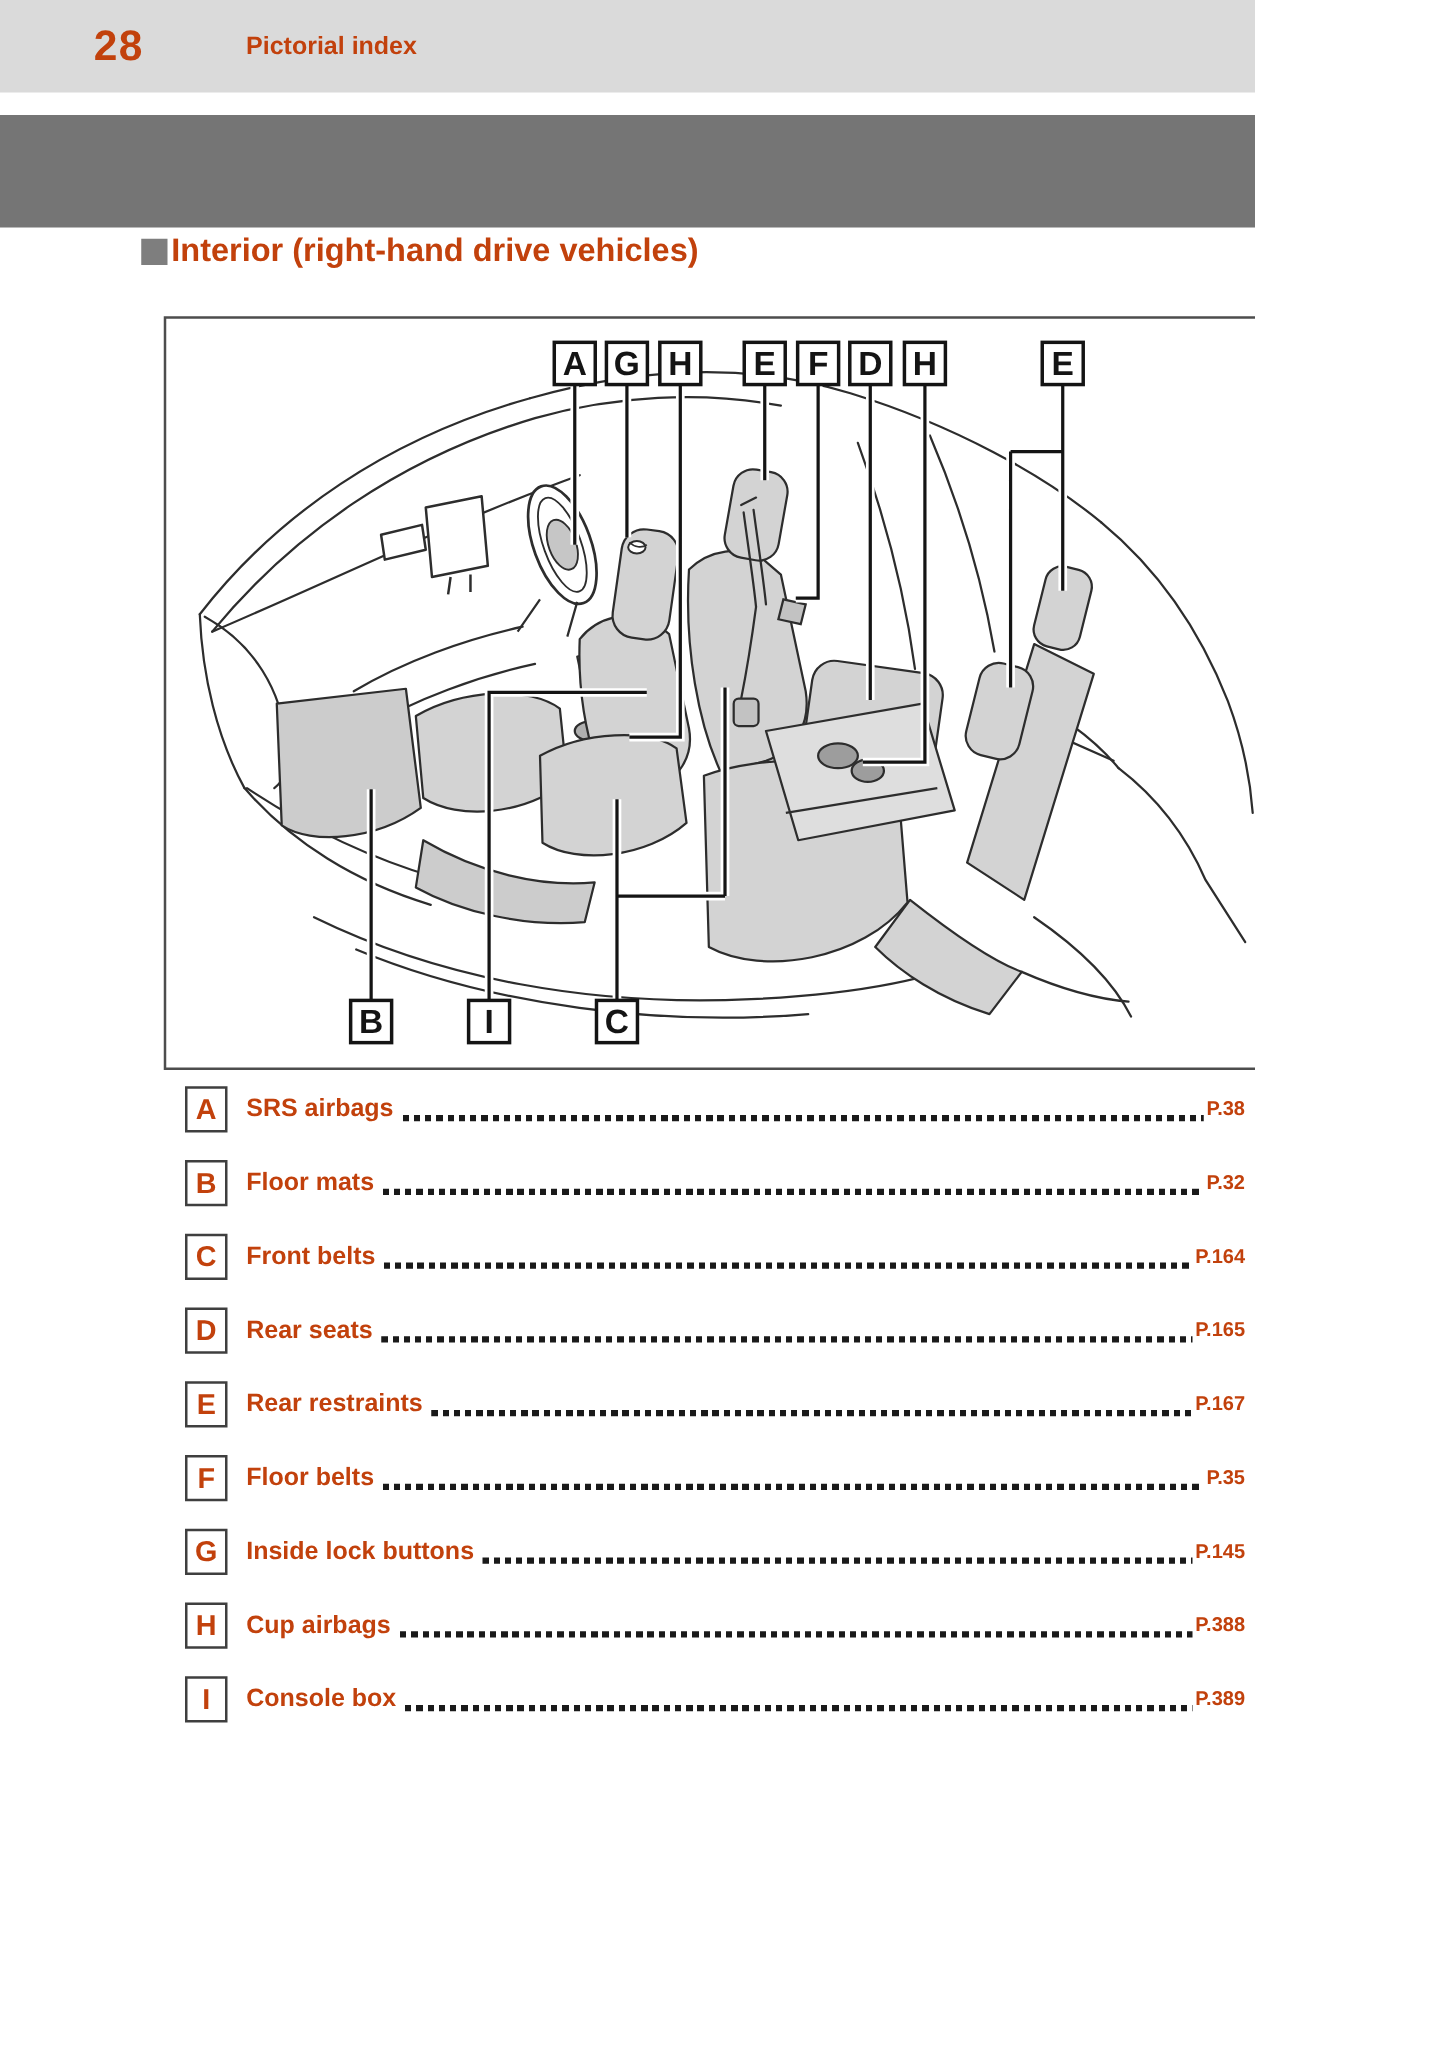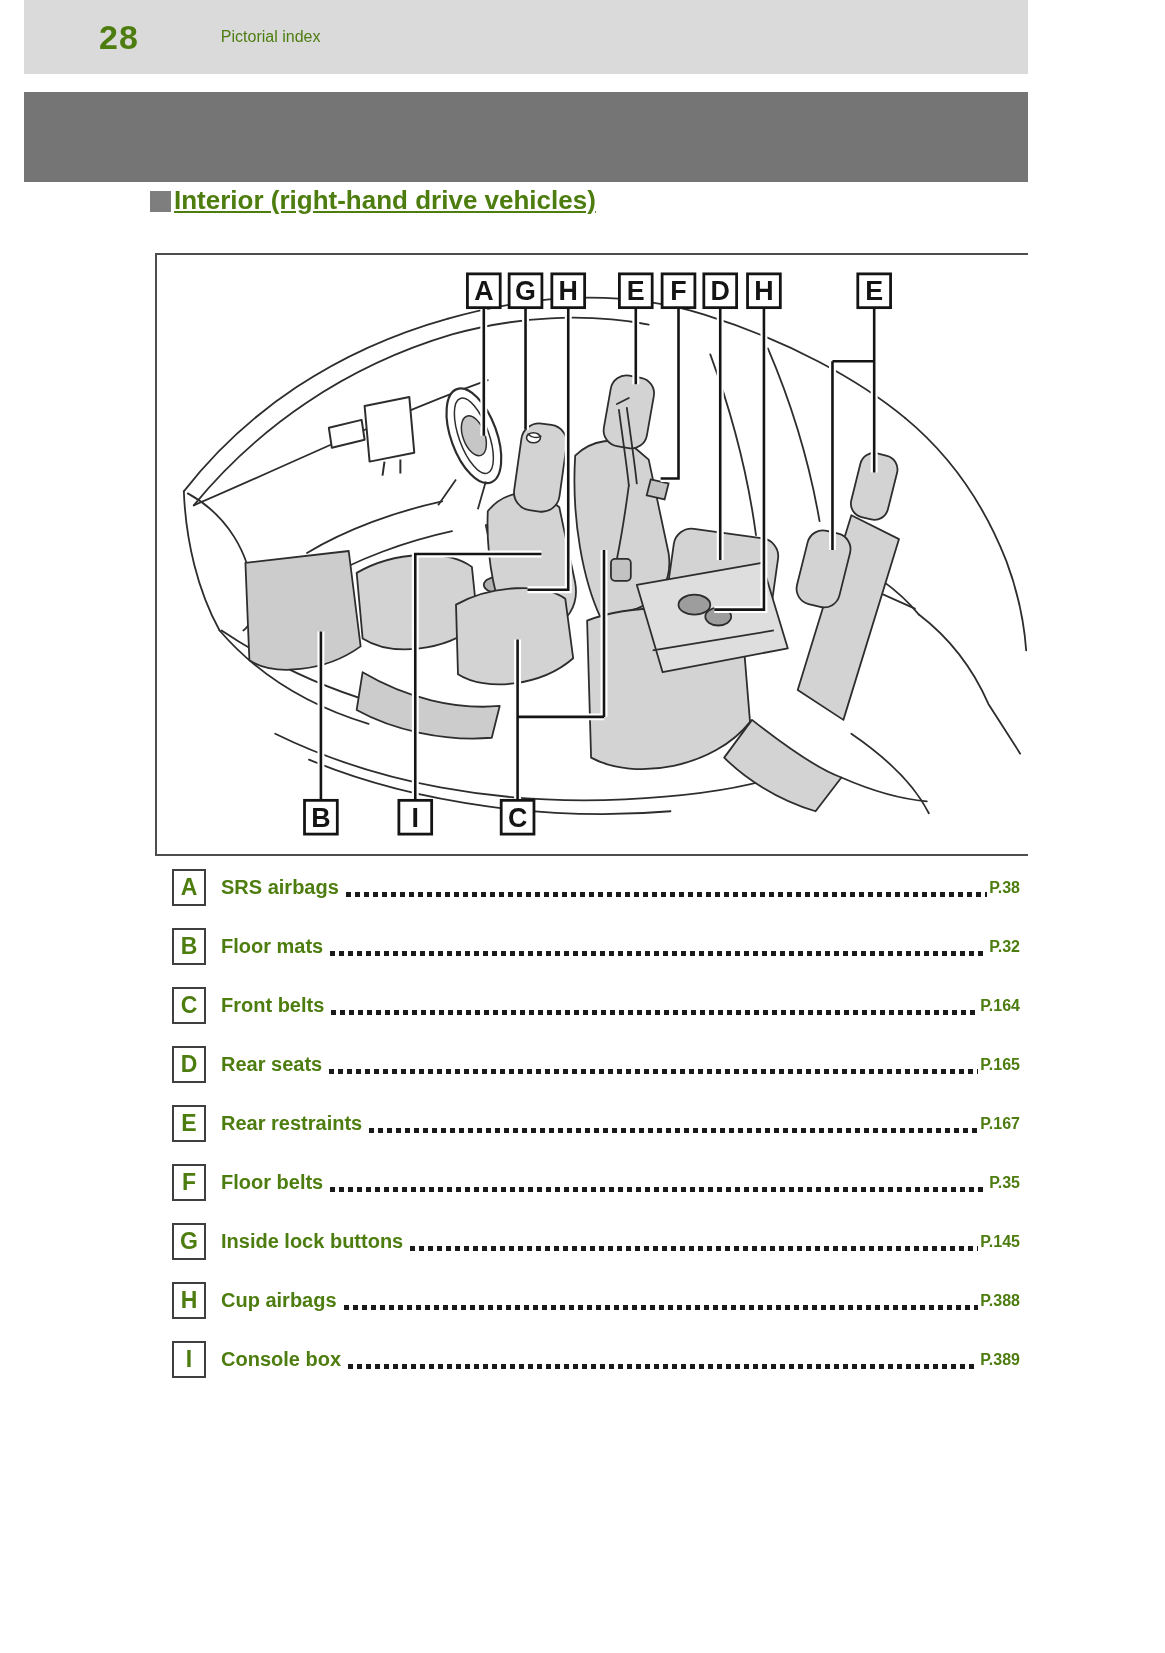--- a/index.html
+++ b/index.html
@@ -1,27 +1,27 @@
 <!DOCTYPE html>
 <html><head>
 <meta charset="utf-8">
 <style>
   html,body{margin:0;padding:0;background:#fff;}
   #page{
     position:relative;width:1004px;height:1653px;background:#fff;overflow:hidden;
-    font-family:"Liberation Sans","DejaVu Sans",sans-serif;color:#4d7c0f;margin-left:24px;
+    font-family:"Liberation Sans","DejaVu Sans",sans-serif;color:#c2410c;
   }
   
   #hdr{position:absolute;left:0;top:0;width:1165px;height:74px;background:#dadada;
        display:flex;align-items:center;}
   #hdr .pnum{font-size:34px;font-weight:bold;margin-left:75px;letter-spacing:1px;}
-  #hdr .sect{font-size:16px;font-weight:normal;margin-left:82px;}
+  #hdr .sect{font-size:20px;font-weight:bold;margin-left:82px;}
   #band{position:absolute;left:0;top:92px;width:1165px;height:90px;background:#757575;}
   
-  #heading{position:absolute;left:126px;top:181px;height:38px;display:flex;align-items:center;text-decoration:underline;}
+  #heading{position:absolute;left:113px;top:181px;height:38px;display:flex;align-items:center;}
   #heading .sq{width:21px;height:21px;background:#7e7e7e;margin-right:3px;margin-top:2px;}
   #heading .ttl{font-size:26px;font-weight:bold;}
   
   #figure{position:absolute;left:131px;top:253px;width:899px;height:599px;
           border:2px solid #4d4d4d;background:#fff;}
   #figure svg{display:block;}
   
   #list{position:absolute;left:148px;top:858px;width:848px;}
   .row{display:flex;align-items:center;height:59px;}
   .lbox{width:30px;height:33px;border:2px solid #3f3f3f;background:#fff;flex:0 0 auto;

